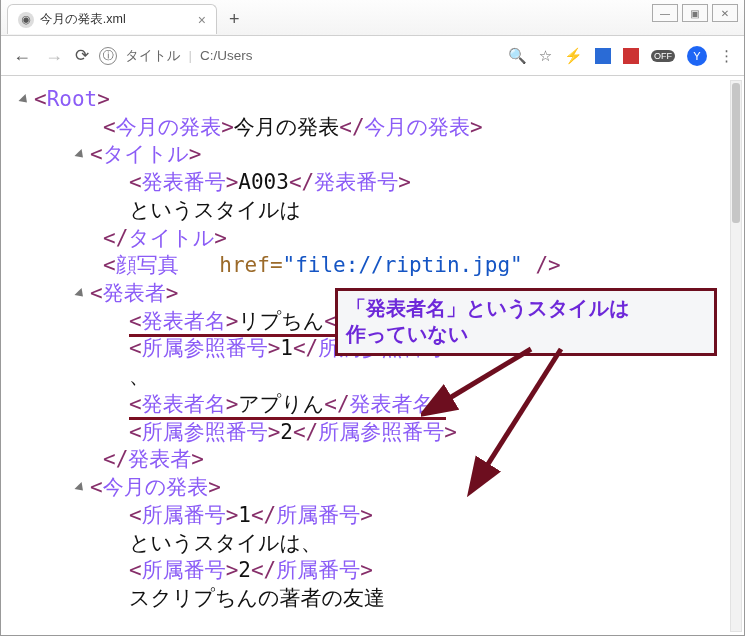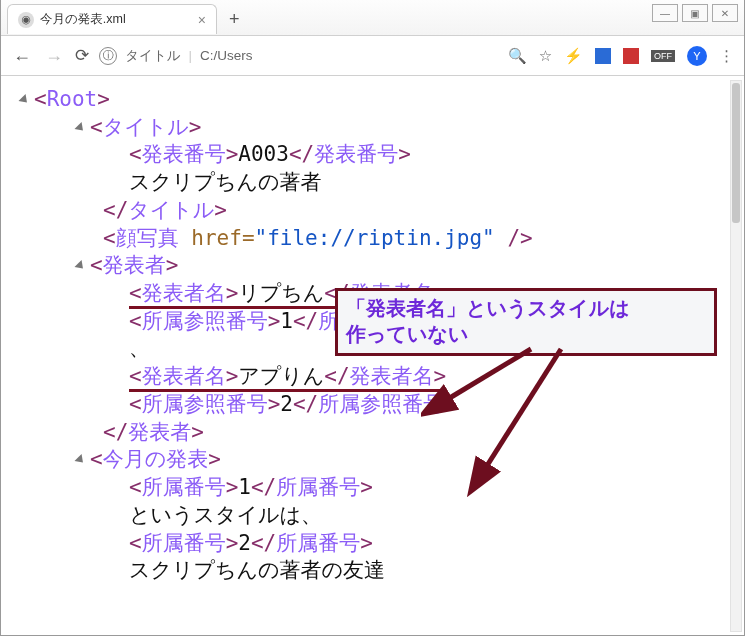--- a/index.html
+++ b/index.html
@@ -80,21 +80,21 @@
   }
   .addr .info {
     width:18px; height:18px; border:1px solid #888; border-radius:50%;
     display:flex; align-items:center; justify-content:center; font-size:11px; color:#555;
   }
   .addr .bar { color:#ccc; }
   .right-icons{ display:flex; align-items:center; gap:12px;}
   .ricon{ color:#666; font-size:15px; cursor:pointer;}
   .ricon.sq{ width:16px; height:16px; background:#2a6bd6; }
   .ricon.badge{
-    font-size:9px; background:#555; color:#fff; padding:1px 3px; border-radius:0;
+    font-size:9px; background:#555; color:#fff; padding:1px 3px; border-radius:6px;
   }
   .ricon.user{
     width:20px; height:20px; border-radius:50%; background:#1e66f5; color:#fff;
     display:flex; align-items:center; justify-content:center; font-size:11px;
   }
   .content-wrap{
     position:relative; height: calc(636px - 36px - 40px);
     overflow:hidden;
   }
   .content{
@@ -119,21 +119,21 @@
     display:inline-block; width:0;height:0;
     border-left:7px solid #777;
     border-top:5px solid transparent;
     border-bottom:5px solid transparent;
     transform: rotate(45deg);
     margin-right:6px; vertical-align: 1px;
     cursor:pointer;
   }
   .ang{ color:#862e6a; } 
   .tag{ color:#8b5cf6; }
-  .attrn{ color:#9b6a29; }
+  .attrn{ color:#9b6a29;margin-left:28px; }
   .attrv{ color:#1555c4; }
   .txt{ color:#111; }
   .underline { border-bottom: 3px solid #7a0f22; padding-bottom:1px; }
   .callout{
     position:absolute; top:212px; left:334px;
     width:382px; border:3px solid #6d0e1f;
     background:#f5f6f8; color:#6d28d9;
     font-family:"Meiryo","MS PGothic",sans-serif;
     font-weight:bold; font-size:20px; line-height:1.3;
     padding:4px 8px 6px 8px;
@@ -182,26 +182,27 @@
     <span class="ricon">⋮</span>
   </div>
 </div>
 
 <div class="content-wrap">
 
   <div class="content">
     <div class="row"><span class="tri"></span><span class="ang">&lt;</span><span class="tag">Root</span><span class="ang">&gt;</span></div>
 
 
+    <div class="row i2"><span class="ang">&lt;</span><span class="tag">今月の発表</span><span class="ang">&gt;</span><span class="txt">今月の発表</span><span class="ang">&lt;/</span><span class="tag">今月の発表</span><span class="ang">&gt;</span></div>
 
     <div class="row i2" style="padding-left:56px"><span class="tri"></span><span class="ang">&lt;</span><span class="tag">タイトル</span><span class="ang">&gt;</span></div>
 
     <div class="row i3"><span class="ang">&lt;</span><span class="tag">発表番号</span><span class="ang">&gt;</span><span class="txt">A003</span><span class="ang">&lt;/</span><span class="tag">発表番号</span><span class="ang">&gt;</span></div>
 
-    <div class="row i3"><span class="txt">スクリプちんの著者</span></div>
+    <div class="row i3"><span class="txt">というスタイルは</span></div>
 
     <div class="row i2"><span class="ang">&lt;/</span><span class="tag">タイトル</span><span class="ang">&gt;</span></div>
 
     <div class="row i2"><span class="ang">&lt;</span><span class="tag">顔写真</span>&nbsp;<span class="attrn">href=</span><span class="attrv">"file://riptin.jpg"</span>&nbsp;<span class="ang">/&gt;</span></div>
 
     <div class="row i2" style="padding-left:56px"><span class="tri"></span><span class="ang">&lt;</span><span class="tag">発表者</span><span class="ang">&gt;</span></div>
 
     <div class="row i3"><span class="underline"><span class="ang">&lt;</span><span class="tag">発表者名</span><span class="ang">&gt;</span><span class="txt">リプちん</span><span class="ang">&lt;/</span><span class="tag">発表者名</span><span class="ang">&gt;</span></span></div>
 
     <div class="row i3"><span class="ang">&lt;</span><span class="tag">所属参照番号</span><span class="ang">&gt;</span><span class="txt">1</span><span class="ang">&lt;/</span><span class="tag">所属参照番号</span><span class="ang">&gt;</span></div>

